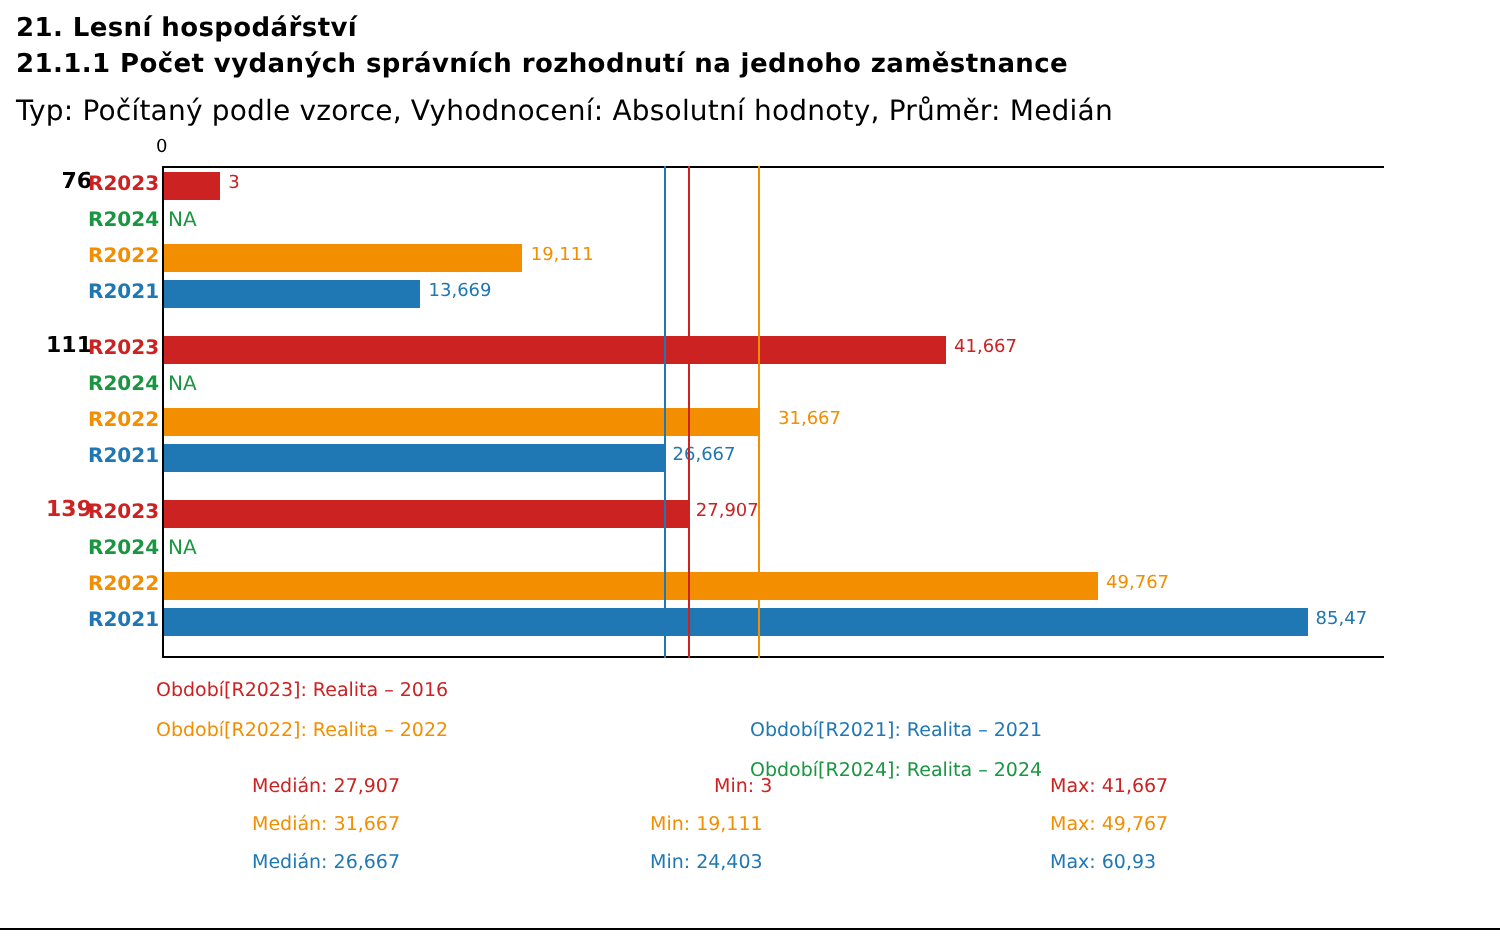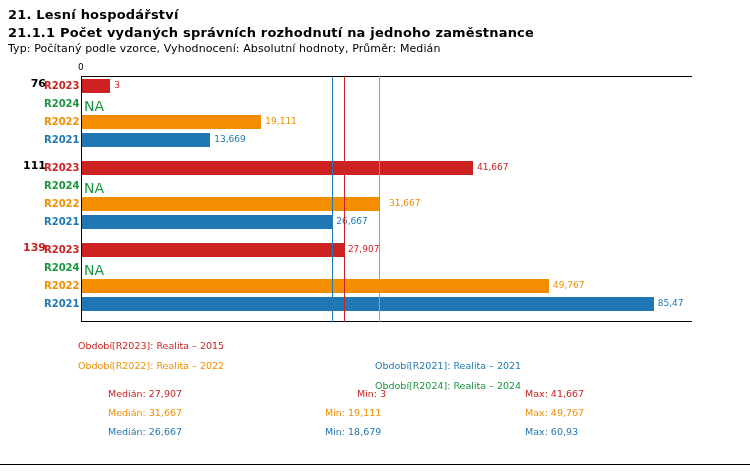--- a/index.html
+++ b/index.html
@@ -22,23 +22,23 @@
     line-height: 17px;
     letter-spacing: 0.2px;
   }
   .title-sub {
     font-size: 13px;
     font-weight: bold;
     line-height: 19px;
     letter-spacing: 0.2px;
   }
   .title-type {
-    font-size: 11px;
+    font-size: 14px;
     line-height: 14px;
-    margin-top: 0;
+    margin-top: 7px;
     letter-spacing: 0.1px;
   }
 
   
   .chart-wrap {
     position: relative;
     margin-top: 6px;
     height: 260px;
   }
   .axis-zero-label {
@@ -124,21 +124,21 @@
   }
   .bar-value {
     position: absolute;
     top: 3px;
     font-size: 9px;
     white-space: nowrap;
   }
   .na-value {
     position: absolute;
     top: 3px;
-    font-size: 14px;
+    font-size: 10px;
     left: 2px;
   }
 
   
   .vline {
     position: absolute;
     top: 14px;
     bottom: 0px;
     width: 1px;
   }
@@ -163,21 +163,21 @@
     left: 0;
     top: 388px;
     width: 750px;
   }
   .stat-row { position: relative; height: 19px; }
   .stat-cell {
     position: absolute;
     font-size: 9.5px;
     white-space: nowrap;
   }
-  .c-med { left: 80px; padding-left: 28px; }
+  .c-med { left: 98px; padding-left: 28px; }
   .c-min { left: 325px; }
   .c-max { left: 525px; }
 
   .footer-line {
     position: absolute;
     left: 0;
     right: 0;
     bottom: 11px;
     height: 1px;
     background: #000000;
@@ -291,37 +291,37 @@
       </div>
     </div>
   <div id="vlines-host">
       <div class="vline" title="Medián 26,667" style="left: 332.26px; background: rgb(31, 119, 180);"></div>
       <div class="vline" title="Medián 27,907" style="left: 343.896px; background: rgb(204, 34, 34);"></div>
       <div class="vline" title="Medián 31,667" style="left: 379.183px; background: rgb(242, 142, 0);"></div>
     </div>
 </div>
 
 <div class="legend" id="legend-host">
-    <div class="legend-item" style="color: rgb(204, 34, 34); left: 78px; top: 2px;">Období[R2023]: Realita – 2015</div>
+    <div class="legend-item" style="color: rgb(204, 34, 34); left: 78px; top: 2px;">Období[R2023]: Realita – 2016</div>
     <div class="legend-item" style="color: rgb(26, 150, 65); left: 375px; top: 2px; margin-top: 40px;">Období[R2024]: Realita – 2024</div>
     <div class="legend-item" style="color: rgb(242, 142, 0); left: 78px; top: 22px;">Období[R2022]: Realita – 2022</div>
     <div class="legend-item" style="color: rgb(31, 119, 180); left: 375px; top: 22px;">Období[R2021]: Realita – 2021</div>
   </div>
 
 <div class="stats" id="stats-host">
     <div class="stat-row">
       <div class="stat-cell c-med" style="color: rgb(204, 34, 34);">Medián: 27,907</div>
       <div class="stat-cell c-min" style="color: rgb(204, 34, 34); padding-left: 32px;">Min: 3</div>
       <div class="stat-cell c-max" style="color: rgb(204, 34, 34);">Max: 41,667</div>
     </div>
     <div class="stat-row">
       <div class="stat-cell c-med" style="color: rgb(242, 142, 0);">Medián: 31,667</div>
       <div class="stat-cell c-min" style="color: rgb(242, 142, 0);">Min: 19,111</div>
       <div class="stat-cell c-max" style="color: rgb(242, 142, 0);">Max: 49,767</div>
     </div>
     <div class="stat-row">
       <div class="stat-cell c-med" style="color: rgb(31, 119, 180);">Medián: 26,667</div>
-      <div class="stat-cell c-min" style="color: rgb(31, 119, 180);">Min: 18,679</div>
+      <div class="stat-cell c-min" style="color: rgb(31, 119, 180);">Min: 24,403</div>
       <div class="stat-cell c-max" style="color: rgb(31, 119, 180);">Max: 60,93</div>
     </div>
   </div>
 
 <div class="footer-line"></div>
 
 </body></html>

